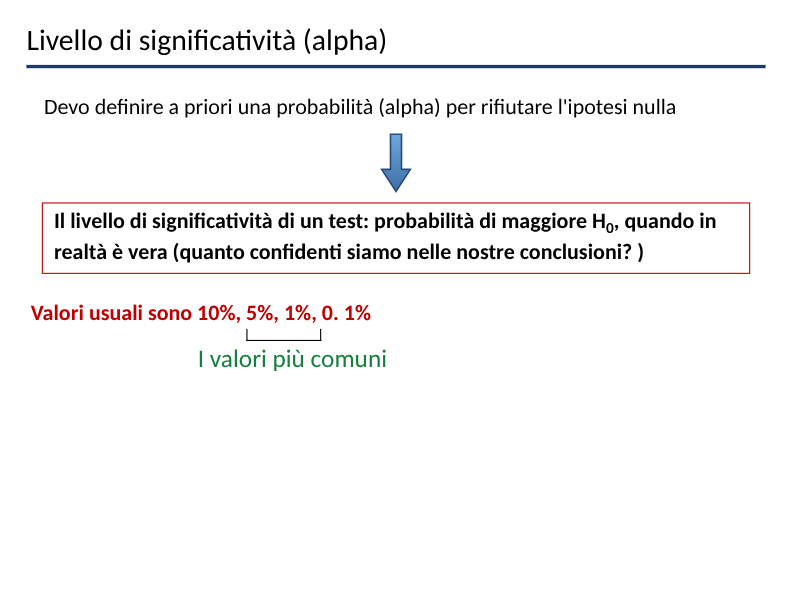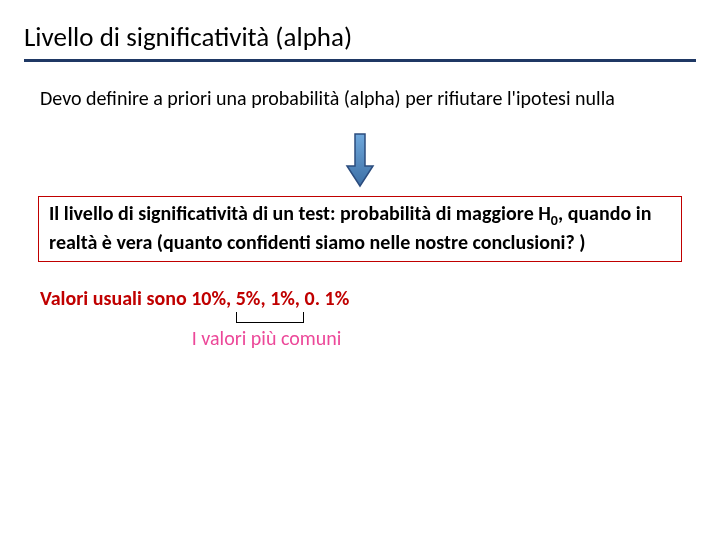--- a/index.html
+++ b/index.html
@@ -22,21 +22,21 @@
     font-size: 27px;
     font-weight: 400;
     color: #000;
     padding-bottom: 6px;
     border-bottom: 3px solid #1f3864;
     margin-bottom: 24px;
   }
   .line1 {
     font-size: 20px;
     margin-left: 16px;
-    margin-bottom: 22px;
+    margin-bottom: 10px;
   }
   .arrow-wrap {
     width: 100%;
     display: flex;
     justify-content: center;
     margin: 6px 0 8px 0;
   }
   .boxed {
     border: 1px solid #c00000;
     padding: 4px 10px 6px 10px;
@@ -51,40 +51,40 @@
   }
   .line3 {
     font-size: 20px;
     margin-left: 16px;
     margin-bottom: 36px;
   }
   .line4 {
     font-size: 20px;
     font-weight: 700;
     color: #c00000;
-    margin-left: 16px;
+    margin-left: 4px;
     position: relative;
   }
   .pctbox {
     display: inline-block;
     position: relative;
   }
   .bracket {
     border: 1.5px solid #000;
     border-top: none;
     position: absolute;
     height: 10px;
     top: 26px;
   }
   .b1 { left: 0px; width: 66px; }
   .caption {
     position: absolute;
-    font-size: 20px;
+    font-size: 23px;
     font-weight: 400;
-    color: #ec4899;
+    color: #15803d;
     white-space: nowrap;
   }
   .cap1 { left: -44px; top: 40px; }
 </style>
 </head>
 <body>
 
 <div class="slide">
 
   <div class="title">Livello di significatività (alpha)</div>

